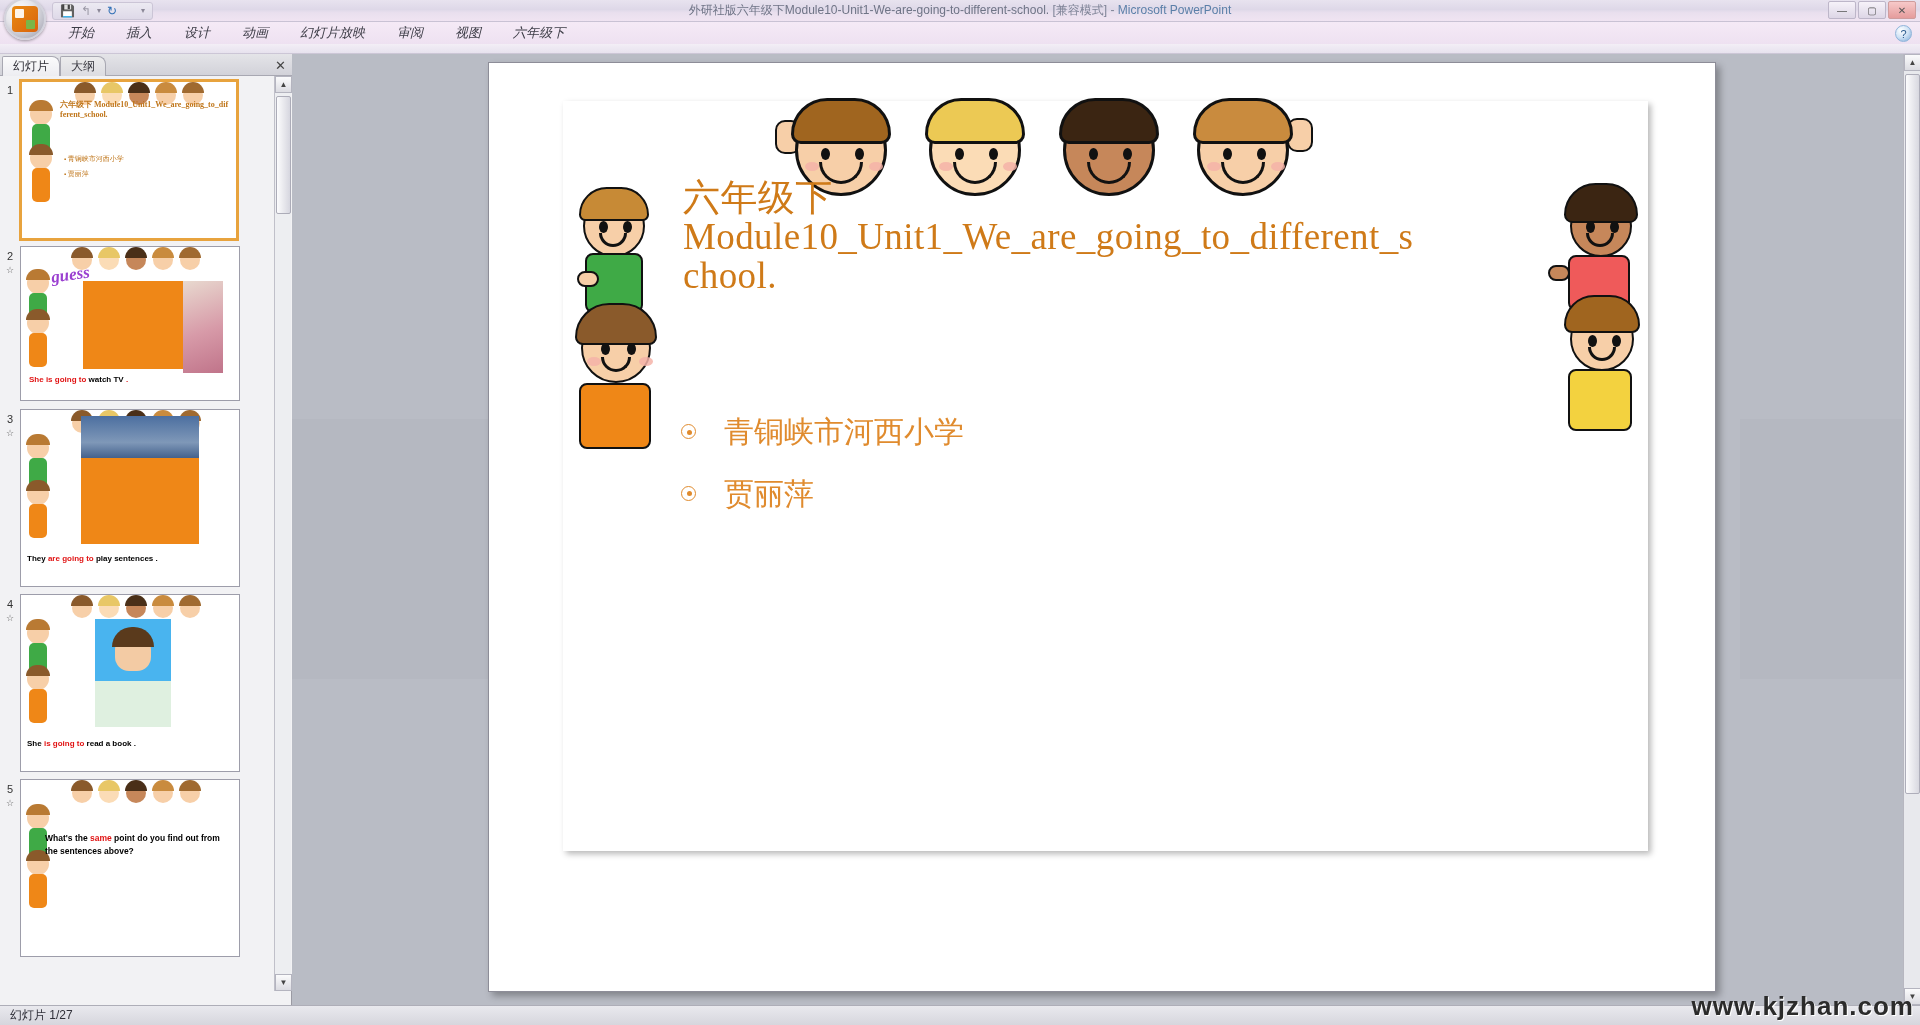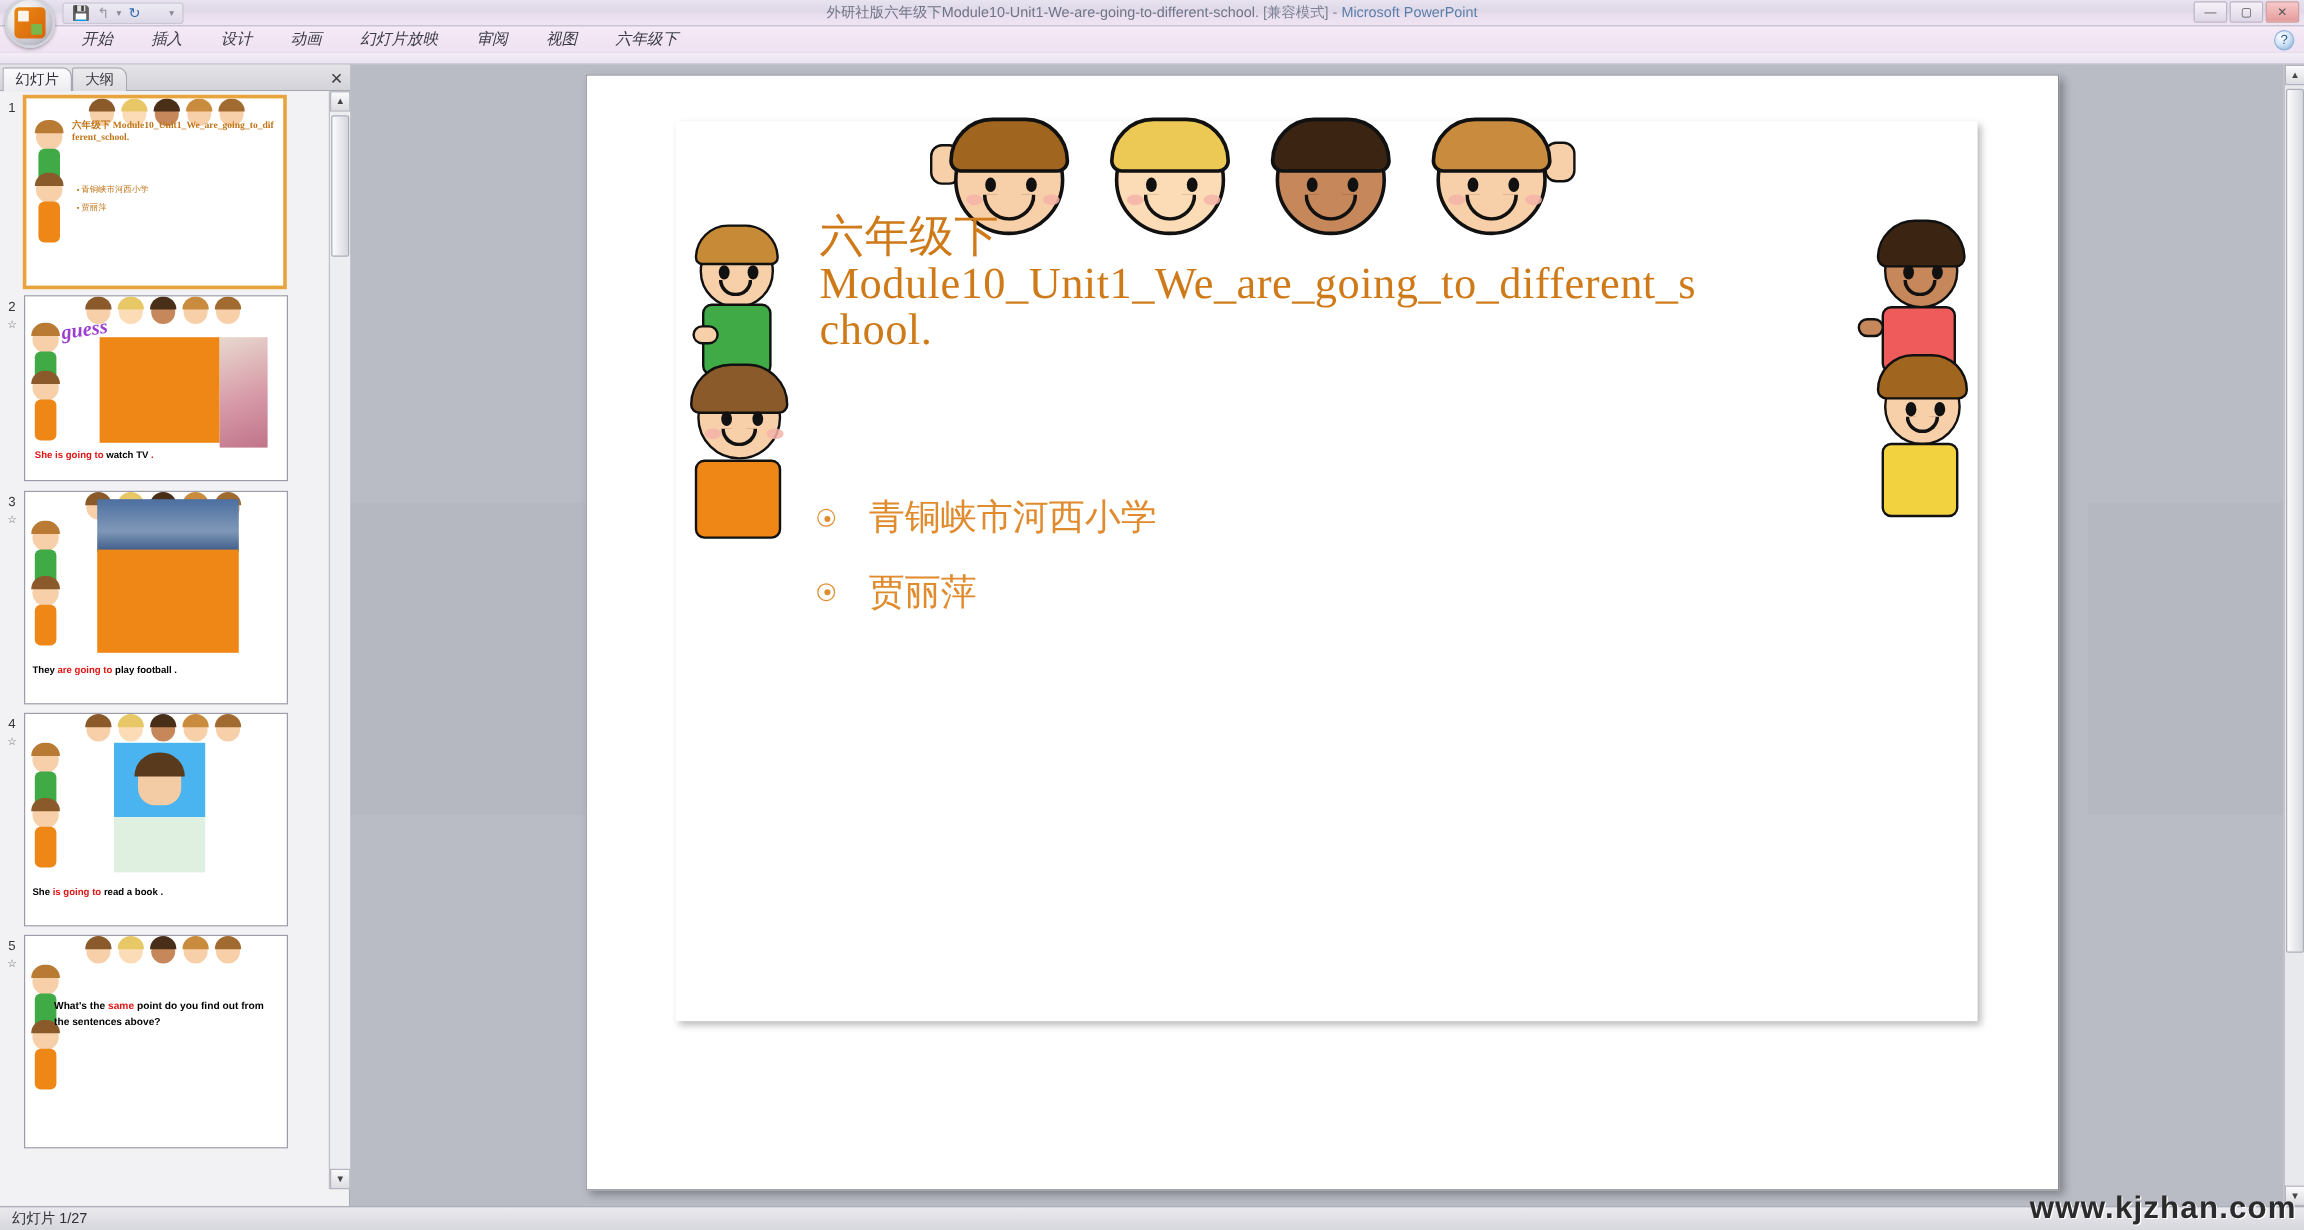--- a/index.html
+++ b/index.html
@@ -491,21 +491,21 @@
                 <div class="sk-body" style="background:#3faa46"></div>
               </div>
             <div class="side-kid" style="left:4px;top:70px">
                 <div class="sk-head" style="background:#f7cfa8"></div>
                 <div class="sk-hair" style="background:#8a5a2b"></div>
                 <div class="sk-body" style="background:#ef8717"></div>
               </div>
             <div class="photo-box" style="left:60px;top:6px;width:118px;height:44px;background:linear-gradient(180deg,#4c6fa0,#7f98b8 60%,#3c5a87)"></div>
             <div class="orange-box" style="left:60px;top:48px;width:118px;height:86px"></div>
             <div class="thumb-caption" style="top:144px;left:6px">
-              <span>They </span><span class="red">are going to</span><span>  play football</span><span> .</span>
+              <span>They </span><span class="red">are going to</span><span>  play sentences</span><span> .</span>
             </div>
           </div>
         </div>
 
         <div class="slide-row" style="height:185px">
           <div class="slide-num">
             <span>4</span>
             <span class="slide-anim">☆</span>
           </div>
           <div class="thumb" style="height:178px">

